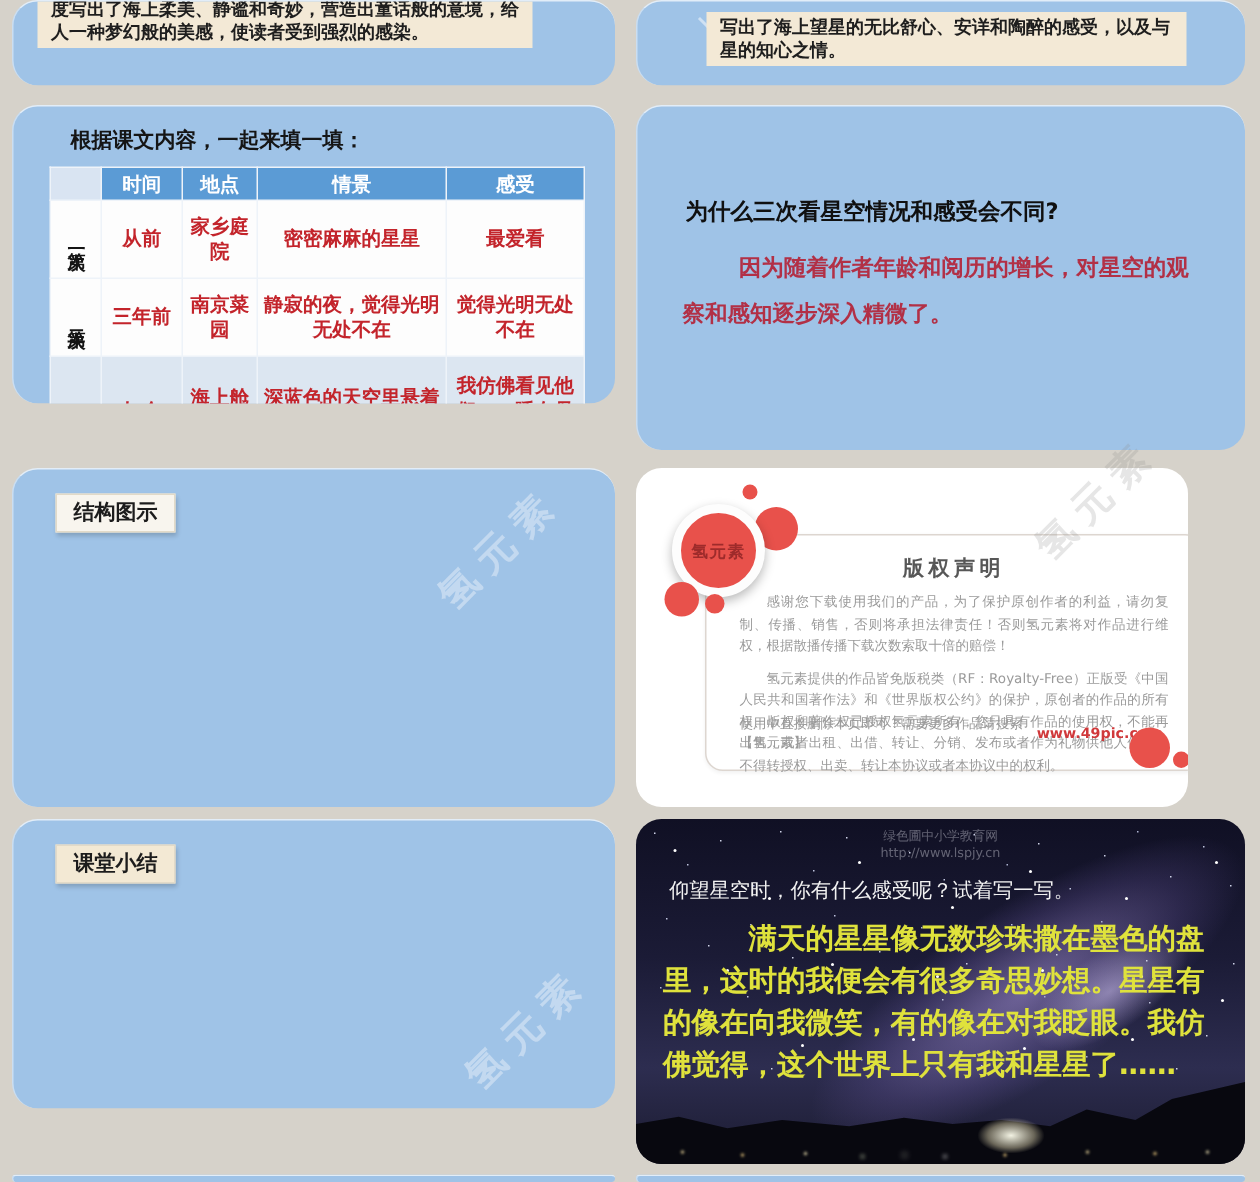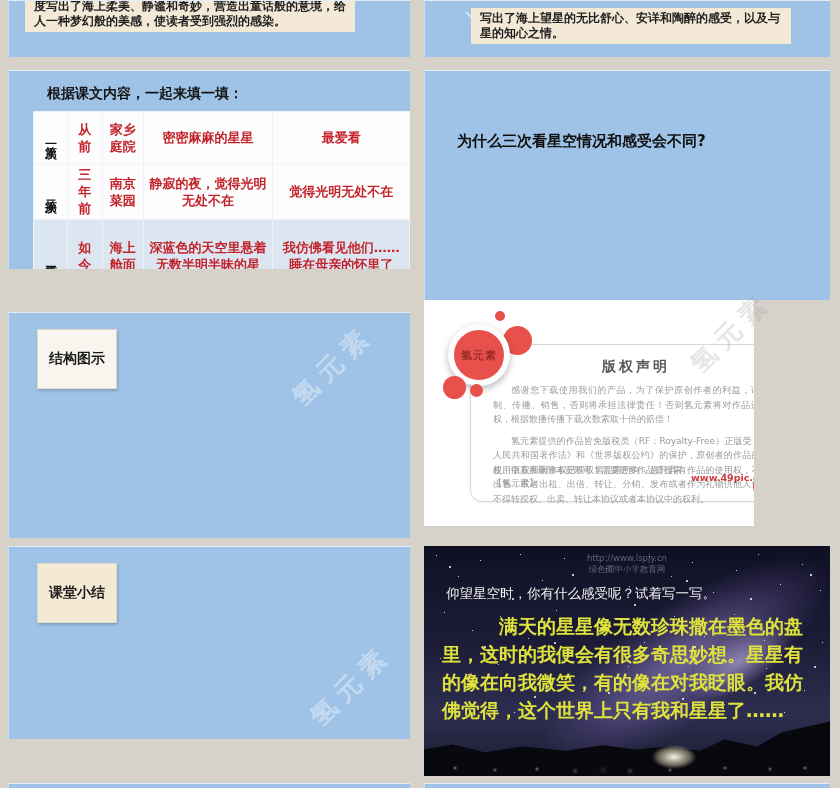--- a/index.html
+++ b/index.html
@@ -6,20 +6,21 @@
   body{
     width:840px;height:788px;position:relative;overflow:hidden;
     background:#d6d2ca;
     font-family:"DejaVu Sans","Liberation Sans",sans-serif;
   }
   .slide{
     position:absolute;box-sizing:border-box;background:#9fc3e7;
     border-top:1px solid rgba(255,255,255,.7);
     border-left:1px solid rgba(255,255,255,.45);
     overflow:hidden;
+    border-radius:17px;
   }
   
   .cream-box{
     position:absolute;background:#f3e9d6;color:#1e1e1e;
     font-size:12px;line-height:15px;font-weight:bold;
     padding:3px 9px;box-sizing:border-box;
   }
   
   .tbl-title{position:absolute;left:38px;top:14px;font-size:14px;font-weight:bold;color:#151515;}
   table.fill-tbl{position:absolute;left:24px;top:40px;border-collapse:collapse;border-bottom:2px solid #e6bcc6;}
@@ -38,21 +39,21 @@
   tr.r3 .cell-red,tr.r3 .row-label{background:#dce6f1;}
   .col-time{width:54px;} .col-place{width:50px;} .col-scene{width:126px;} .col-feel{width:92px;}
   
   .q-text{position:absolute;left:32px;top:44px;font-size:15px;font-weight:bold;color:#101010;margin-top:17px;}
   .a-text{
     position:absolute;left:30px;top:92px;width:350px;
     color:#b23046;font-size:15px;font-weight:bold;line-height:31px;text-indent:2.5em;
   }
   
   .badge{
-    position:absolute;left:28px;top:16px;padding:20px 11px;
+    position:absolute;left:28px;top:16px;padding:3px 11px;
     font-size:14px;font-weight:bold;color:#1c1c1c;
     border:1px solid #e2dac8;box-shadow:1px 2px 3px rgba(0,0,0,.18);
   }
   .badge-light{background:#f8f5ee;}
   .badge-cream{background:#f3e9d4;}
   
   .cr-slide{background:#ffffff !important;border:none;}
   .cr-box{
     position:absolute;left:46px;top:44px;width:330px;height:156px;
     border:1px solid #ddd6d0;border-radius:12px;background:#fff;
@@ -141,20 +142,27 @@
 
 <div class="slide" style="left:424px;top:0;width:406px;height:57px;">
   <div class="diag-line"></div>
   <div class="cream-box" style="left:46px;top:7px;width:320px;">写出了海上望星的无比舒心、安详和陶醉的感受，以及与星的知心之情。</div>
 </div>
 
 <div class="slide" style="left:8px;top:70px;width:402px;height:199px;">
   <div class="tbl-title">根据课文内容，一起来填一填：</div>
   <table class="fill-tbl">
     <tbody>
+        <tr>
+      <th class="th-corner"></th>
+      <th class="th-blue col-time">时间</th>
+      <th class="th-blue col-place">地点</th>
+      <th class="th-blue col-scene">情景</th>
+      <th class="th-blue col-feel">感受</th>
+    </tr>
     <tr class="r1" style="height:52px;">
       <td class="row-label">第一次</td>
       <td class="cell-red">从前</td>
       <td class="cell-red">家乡庭院</td>
       <td class="cell-red">密密麻麻的星星</td>
       <td class="cell-red">最爱看</td>
     </tr>
     <tr class="r2" style="height:52px;">
       <td class="row-label">第二次</td>
       <td class="cell-red">三年前</td>
@@ -168,28 +176,29 @@
       <td class="cell-red">海上舱面</td>
       <td class="cell-red">深蓝色的天空里悬着无数半明半昧的星</td>
       <td class="cell-red">我仿佛看见他们……睡在母亲的怀里了</td>
     </tr>
   </tbody>
     </table>
 </div>
 
 <div class="slide" style="left:424px;top:70px;width:406px;height:230px;">
   <div class="q-text">为什么三次看星空情况和感受会不同?</div>
+  <div class="a-text">因为随着作者年龄和阅历的增长，对星空的观察和感知逐步深入精微了。</div>
 </div>
 
 <div class="slide" style="left:8px;top:312px;width:402px;height:226px;">
   <div class="badge badge-light">结构图示</div>
 
 </div>
 
-<div class="slide cr-slide" style="left:424px;top:300px;width:330px;height:226px;">
+<div class="slide cr-slide" style="left:424px;top:312px;width:368px;height:226px;">
   <div class="cr-box">
     <div class="cr-title">版权声明</div>
     <div class="cr-p">感谢您下载使用我们的产品，为了保护原创作者的利益，请勿复制、传播、销售，否则将承担法律责任！否则氢元素将对作品进行维权，根据散播传播下载次数索取十倍的赔偿！</div>
     <div class="cr-p">氢元素提供的作品皆免版税类（RF：Royalty-Free）正版受《中国人民共和国著作法》和《世界版权公约》的保护，原创者的作品的所有权、版权和著作权已授权氢元素所有，您只具有作品的使用权，不能再出售，或者出租、出借、转让、分销、发布或者作为礼物供他人使用，不得转授权、出卖、转让本协议或者本协议中的权利。</div>
     <div class="cr-footer">
       <span class="cr-footer-left">使用中直接删除本页即可！需要更多作品请搜索【氢元素】</span>
       <span class="cr-link">www.49pic.com</span>
     </div>
   </div>
   <div class="circle" style="left:71px;top:11px;width:10px;height:10px;"></div>
@@ -204,22 +213,22 @@
 <div class="slide" style="left:8px;top:546px;width:402px;height:193px;">
   <div class="badge badge-cream">课堂小结</div>
 </div>
 
 <div class="slide sky" style="left:424px;top:546px;width:406px;height:230px;">
   <div class="milkyway"></div>
   <div class="milkycore"></div>
   <div class="stars-a"></div>
   <div class="stars-b"></div>
   <div class="sky-wm">
+    <div>绿色圃中小学教育网</div>
     <div>http://www.lspjy.cn</div>
-    <div>绿色圃中小学教育网</div>
   </div>
   <div class="sky-prompt">仰望星空时，你有什么感受呢？试着写一写。</div>
   <div class="sky-answer">满天的星星像无数珍珠撒在墨色的盘里，这时的我便会有很多奇思妙想。星星有的像在向我微笑，有的像在对我眨眼。我仿佛觉得，这个世界上只有我和星星了……</div>
   <div class="mountains"></div>
   <div class="shore-lights"></div>
   <div class="glow"></div>
 </div>
 
 <div class="slide" style="left:8px;top:783px;width:402px;height:5px;"></div>
 <div class="slide" style="left:424px;top:783px;width:406px;height:5px;"></div>

